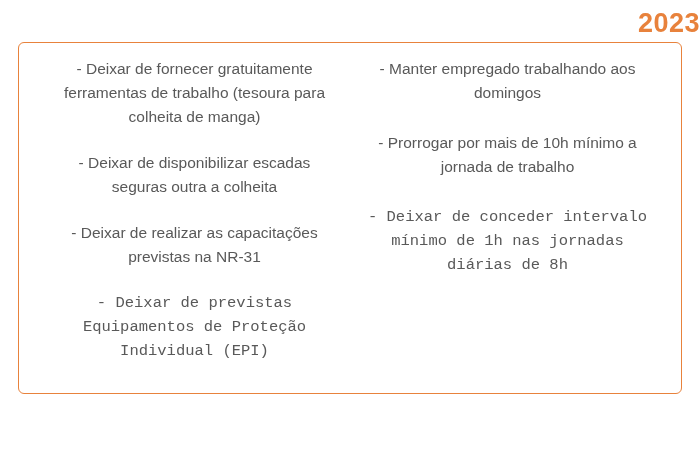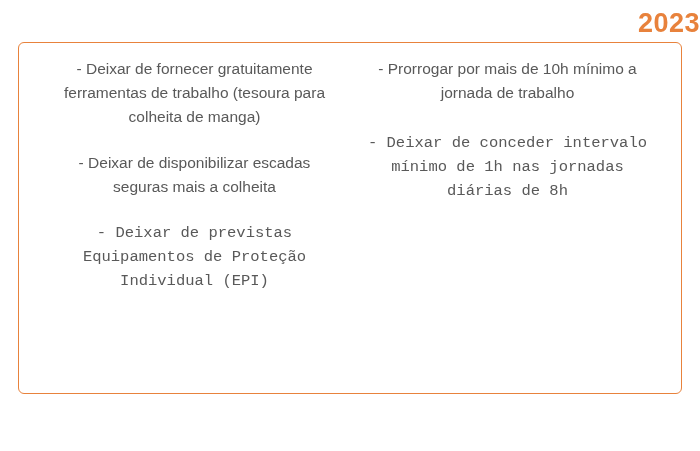--- a/index.html
+++ b/index.html
@@ -78,23 +78,25 @@
 <body>
 
 <div class="page">
 
   <div class="title">2023</div>
 
   <div class="box">
 
     <div class="col col-left">
       <div class="item">- Deixar de fornecer gratuitamente ferramentas de trabalho (tesoura para colheita de manga)</div>
-      <div class="item">- Deixar de disponibilizar escadas seguras mais a colheita</div>
+      <div class="item">- Deixar de disponibilizar escadas seguras outra a colheita</div>
+      <div class="item">- Deixar de realizar as capacitações previstas na NR-31</div>
       <div class="item">- Deixar de previstas Equipamentos de Proteção Individual (EPI)</div>
     </div>
 
     <div class="col col-right">
+      <div class="item">- Manter empregado trabalhando aos domingos</div>
       <div class="item">- Prorrogar por mais de 10h mínimo a jornada de trabalho</div>
       <div class="item">- Deixar de conceder intervalo mínimo de 1h nas jornadas diárias de 8h</div>
     </div>
 
   </div>
 </div>
 
 </body></html>

